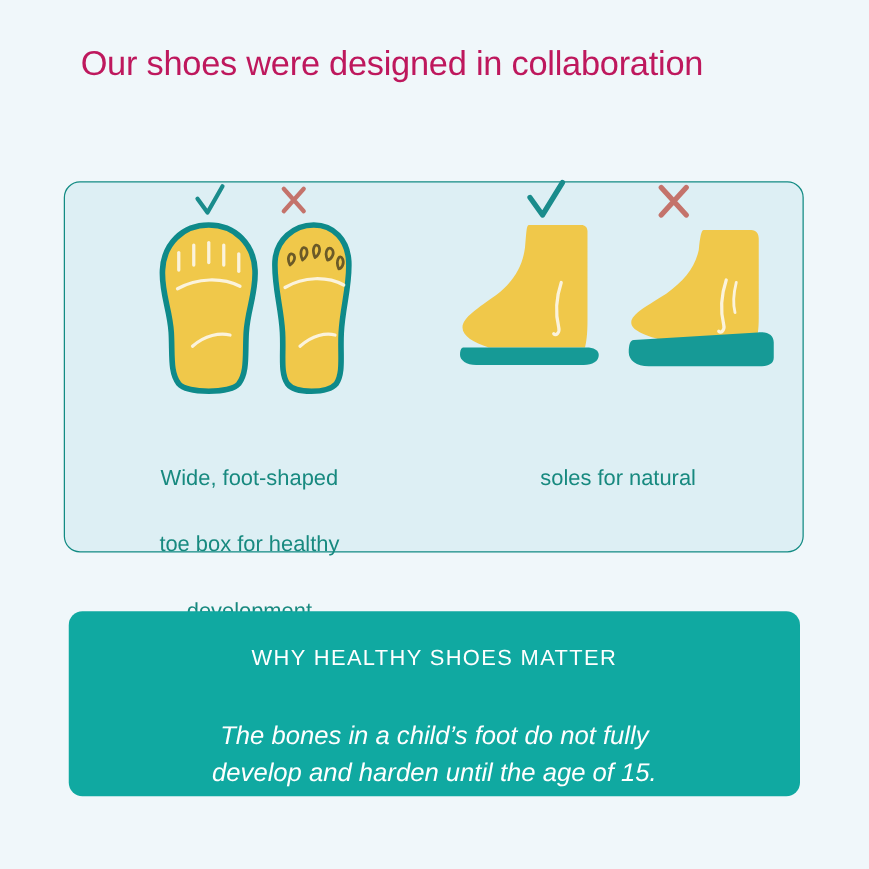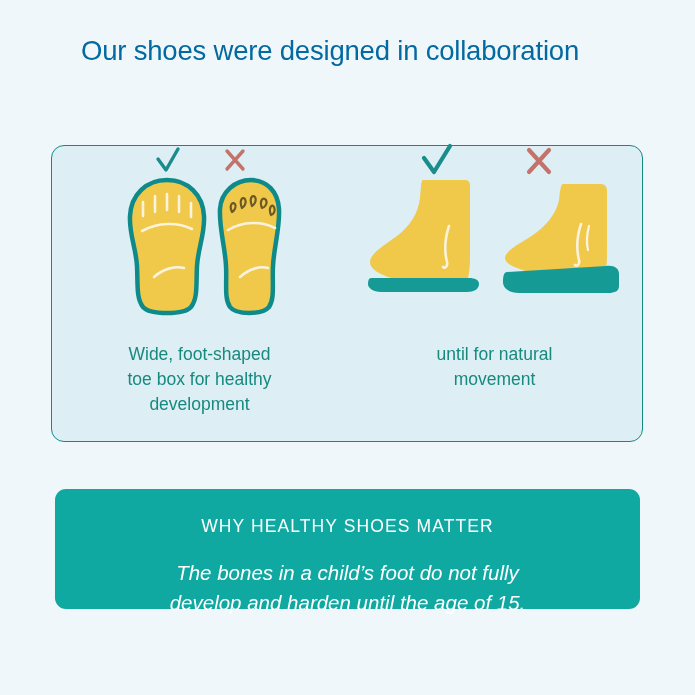--- a/index.html
+++ b/index.html
@@ -21,22 +21,22 @@
     width: 695px;
     height: 695px;
   }
 
   
   .headline {
     position: absolute;
     left: 0;
     top: 32px;
     width: 627px;
-    text-align: right;
-    color: #0369a1;
+    text-align: center;
+    color: #be185d;
     font-size: 27.5px;
     line-height: 37px;
     letter-spacing: -0.2px;
     font-weight: 400;
     padding: 0 48px;
     box-sizing: border-box;
   }
   .headline-line {
     display: block;
   }
@@ -91,49 +91,49 @@
     left: 0;
     right: 0;
     top: 196px;
     text-align: center;
     color: #17897f;
     font-size: 17.5px;
     line-height: 25px;
     padding: 0 26px;
     box-sizing: border-box;
   }
-  .caption span { display: block; }
+  .caption span { display: block; margin-top: 28px; }
 
   .art {
     position: absolute;
     display: block;
   }
 
   
   .banner {
     position: absolute;
     left: 55px;
     top: 489px;
     width: 585px;
-    height: 120px;
+    height: 148px;
     background: #10a9a1;
     border-radius: 11px;
     box-sizing: border-box;
     padding-top: 25px;
     text-align: center;
   }
   .banner-title {
     color: #ffffff;
     font-size: 17.5px;
     letter-spacing: 1.1px;
     font-weight: 400;
     line-height: 24px;
   }
   .banner-body {
-    margin-top: 20px;
+    margin-top: 36px;
     color: #ffffff;
     font-style: italic;
     font-size: 20.5px;
     line-height: 30px;
     font-weight: 400;
     padding: 0 60px;
   }
   .banner-body span { display: block; }
 </style>
 </head>
@@ -222,22 +222,21 @@
 
           <svg class="art" style="left:148px; top:6px;" width="130" height="128" viewBox="0 0 130 128">
             <path d="M68 10 L106 10 C110 10 112 13 112 17 L112 80 C112 90 111 95 110 98 L34 98 C20 94 10 90 10 84 C10 77 24 70 38 61 C52 51 61 40 64 26 C65 16 66 10 68 10 Z" fill="#f0c84a"></path>
             <path d="M86 50 C82 62 81 74 84 86 C85 90 82 93 80 91" fill="none" stroke="#fbf3dc" stroke-width="2.6" stroke-linecap="round"></path>
             <path d="M94 52 C92 60 91 68 93 76" fill="none" stroke="#fbf3dc" stroke-width="2.3" stroke-linecap="round"></path>
             <path d="M12 98 L111 92 C119 91 124 94 124 100 L124 112 C124 117 120 119 113 119 L24 119 C14 119 8 114 8 108 C8 102 9 98 12 98 Z" fill="#169a96"></path>
           </svg>
         </div>
 
         <div class="caption">
-          <span>until for natural</span>
-          <span>movement</span>
+          <span>soles for natural</span>
         </div>
       </div>
 
     </div>
   </div>
 
   <div class="banner">
     <div class="banner-title">WHY HEALTHY SHOES MATTER</div>
     <div class="banner-body">
       <span>The bones in a child’s foot do not fully</span>

